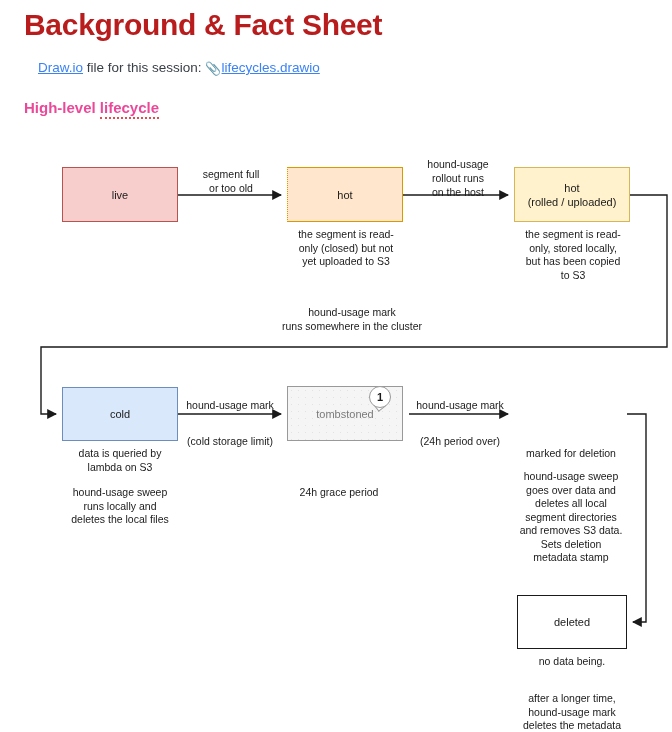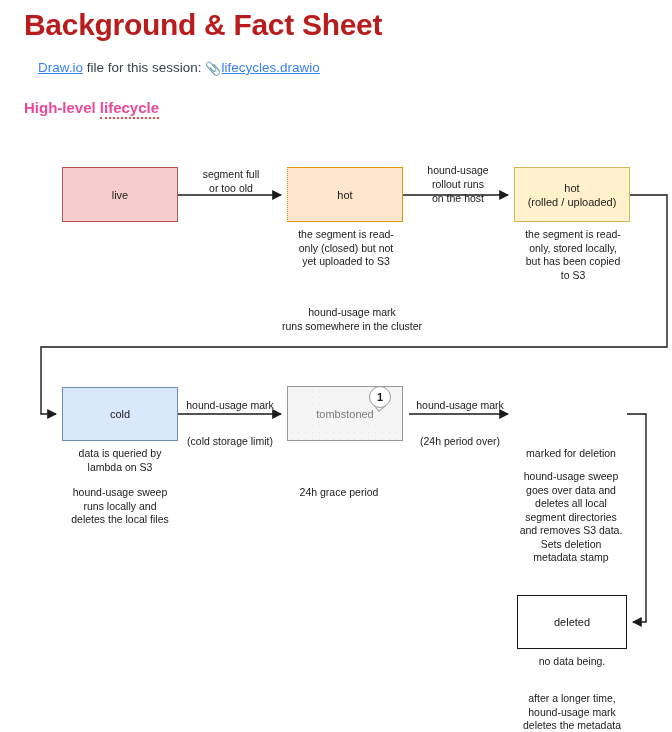--- a/index.html
+++ b/index.html
@@ -246,21 +246,21 @@
 
   <div class="caption" style="left:508px; top:655px; width:128px;">no data being.</div>
 
   <div class="caption" style="left:504px; top:692px; width:136px;">after a longer time,
 hound-usage mark
 deletes the metadata</div>
 
   <div class="edge-label" style="left:189px; top:167px; width:84px;">segment full
 or too old</div>
 
-  <div class="edge-label" style="left:409px; top:163px; width:98px;">hound-usage
+  <div class="edge-label" style="left:409px; top:157px; width:98px;">hound-usage
 rollout runs
 on the host</div>
 
   <div class="edge-label" style="left:242px; top:305px; width:220px;">hound-usage mark
 runs somewhere in the cluster</div>
 
   <div class="edge-label" style="left:180px; top:396px; width:100px; line-height:18px;">hound-usage mark
 
 (cold storage limit)</div>
 

